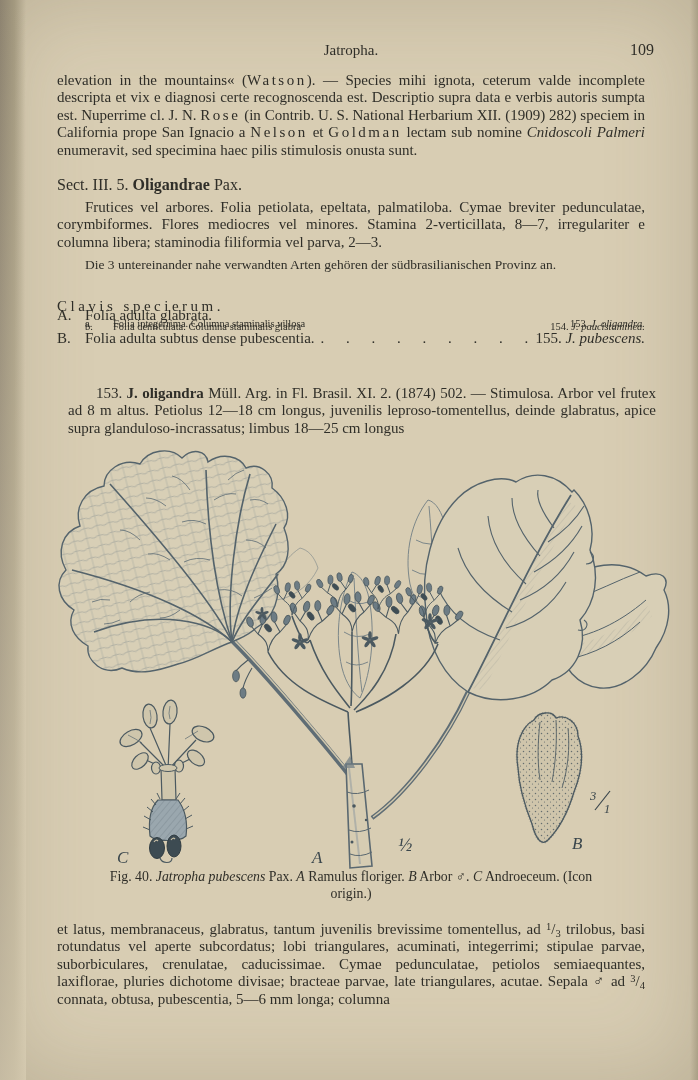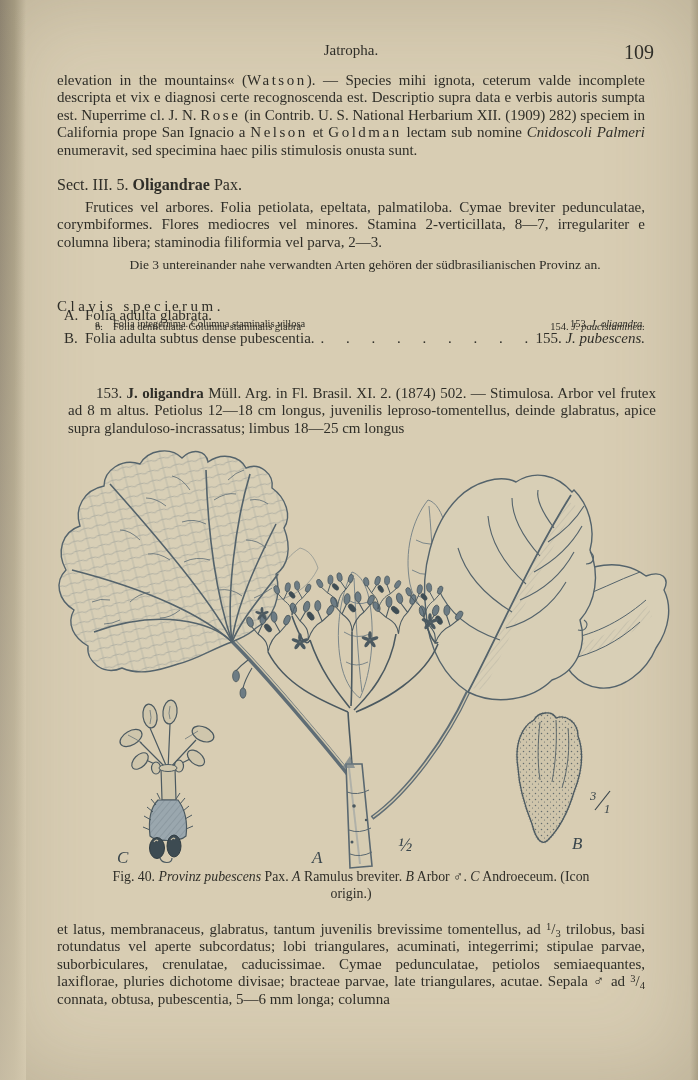--- a/index.html
+++ b/index.html
@@ -9,33 +9,33 @@
     font-family:"Liberation Serif","DejaVu Serif",serif;
     color:#2f2e28;
     box-shadow: inset 0 0 90px rgba(110,100,75,.28);
   }
   #gutter{position:absolute;left:0;top:0;width:26px;height:1080px;
     background:linear-gradient(to right,#8d8370 0%,#a3997f 55%,rgba(216,205,179,0) 100%);}
   #gutter-fade{position:absolute;left:0;top:0;width:26px;height:1080px;
     background:linear-gradient(to bottom,rgba(216,205,179,0) 0%,rgba(216,205,179,.55) 75%,rgba(216,205,179,.75) 100%);}
   #edge-right{position:absolute;right:0;top:0;width:8px;height:1080px;
     background:linear-gradient(to left,rgba(110,100,75,.30),rgba(110,100,75,0));}
-  .blk{position:absolute;left:57px;width:588px;font-size:15px;line-height:17.4px;text-align:center;}
+  .blk{position:absolute;left:57px;width:588px;font-size:15px;line-height:17.4px;}
   .just{text-align:justify;}
   .ind{text-indent:28px;}
   .ctr{text-align:left;}
   .it{font-style:italic;}
   .b{font-weight:bold;}
   .sp{letter-spacing:2.5px;}
   .sp2{letter-spacing:3.5px;margin-top:12px;}
   .sup{vertical-align:4px;font-size:10.5px;line-height:0;}
   .sub{vertical-align:-3px;font-size:10.5px;line-height:0;}
   .small{font-size:13.5px;}
   #hdr-title{position:absolute;left:57px;width:588px;top:42px;text-align:center;font-size:15px;}
-  #hdr-num{position:absolute;right:44px;top:41px;font-size:20px;}
+  #hdr-num{position:absolute;right:44px;top:41px;font-size:16px;}
   .krow{display:flex;align-items:baseline;white-space:nowrap;}
   .krow .kind{width:28px;flex:0 0 28px;}
   .krow.sub .kind{width:28px;flex:0 0 28px;margin-left:28px;}
   .kdots{flex:1 1 auto;overflow:hidden;letter-spacing:9px;padding:0 6px;}
   .ktail{white-space:nowrap;}
   #caption{position:absolute;left:57px;width:588px;top:869px;font-size:13.8px;line-height:16.5px;text-align:center;}
   svg text{font-family:"Liberation Serif","DejaVu Serif",serif;}
 </style>
 </head>
 <body>
@@ -231,19 +231,19 @@
       <text x="312" y="863">A</text>
       <text x="398" y="851" font-size="19">½</text>
       <text x="572" y="849">B</text>
       <text x="590" y="800" font-size="12.5">3</text>
       <text x="604" y="813" font-size="12.5">1</text>
       <path d="M595,810 L610,791" stroke="#3a464c" stroke-width="1.2"></path>
     </g>
   </svg>
 
   <div id="caption">
-    <span>Fig. 40.  </span><span class="it">Provinz pubescens</span><span> Pax.  </span><span class="it">A</span><span> Ramulus breviter.  </span><span class="it">B</span><span> Arbor ♂.  </span><span class="it">C</span><span> Androeceum.  (Icon</span><br>
+    <span>Fig. 40.  </span><span class="it">Jatropha pubescens</span><span> Pax.  </span><span class="it">A</span><span> Ramulus floriger.  </span><span class="it">B</span><span> Arbor ♂.  </span><span class="it">C</span><span> Androeceum.  (Icon</span><br>
     <span>origin.)</span>
   </div>
 
   <div class="blk just" style="top:921px;"><span>et latus, membranaceus, glabratus, tantum juvenilis brevissime tomentellus, ad </span><span class="sup">1</span><span>/</span><span class="sub">3</span><span> trilobus, basi rotundatus vel aperte subcordatus; lobi triangulares, acuminati, integerrimi; stipulae parvae, suborbiculares, crenulatae, caducissimae.  Cymae pedunculatae, petiolos semiaequantes, laxiflorae, pluries dichotome divisae; bracteae parvae, late triangulares, acutae.  Sepala ♂ ad </span><span class="sup">3</span><span>/</span><span class="sub">4</span><span> connata, obtusa, pubescentia, 5—6 mm longa; columna</span></div>
 
 </div>
 
 </body></html>

